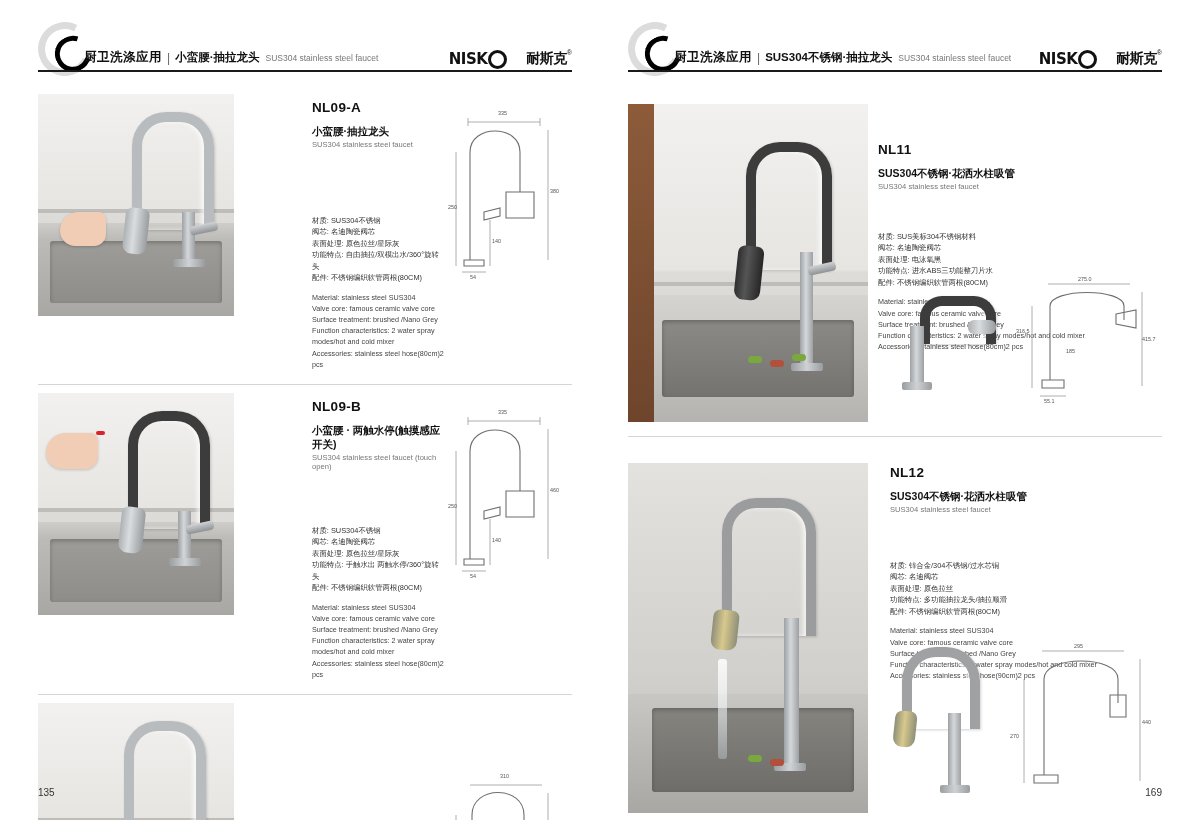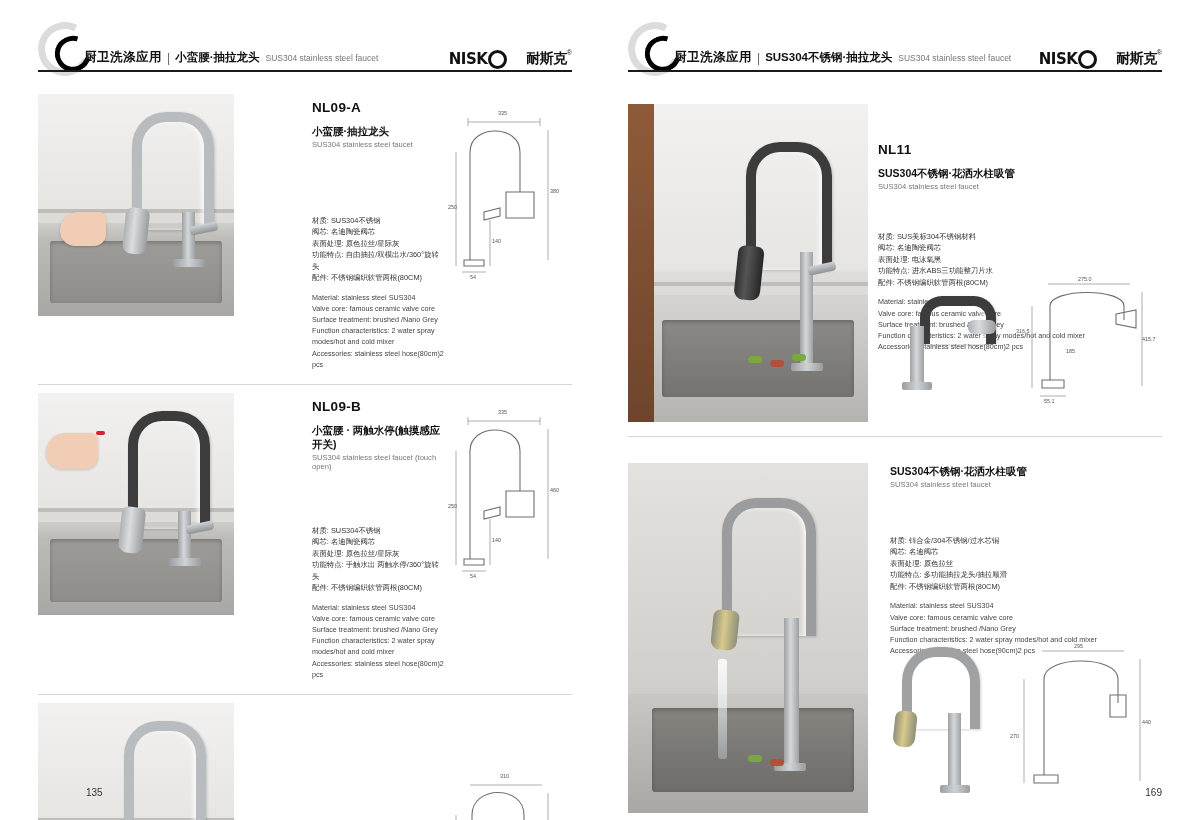--- a/index.html
+++ b/index.html
@@ -306,21 +306,21 @@
     position: absolute;
     top: 0;
   }
 
   .page-num {
     position: absolute;
     bottom: 22px;
     font-size: 10px;
     color: #333;
   }
-  .page.left .page-num { left: 38px; padding-left: 48px; }
+  .page.left .page-num { left: 38px; }
   .page.right .page-num { right: 38px; }
 
   .divider {
     height: 1px;
     background: #d5d5d5;
     margin: 12px 0 0 0;
   }
 
   .veg {
     position: absolute;
@@ -620,20 +620,21 @@
           <div class="col" style="left:70px;top:120px;width:15px;"></div>
           <div class="base" style="left:60px;"></div>
           <div class="spout" style="left:-2px;top:112px;width:26px;height:40px;background:linear-gradient(90deg,#8e8f7a,#d8c98c 45%,#8e8f7a);"></div>
         </div>
         <div class="water" style="left:90px;top:196px;height:100px;"></div>
         <div class="veg" style="left:120px;top:292px;"></div>
         <div class="veg r" style="left:142px;top:296px;"></div>
       </div>
 
       <div class="rtext" style="left:262px;top:18px;width:270px;">
+        <div class="model">NL12</div>
         <div class="name-cn">SUS304不锈钢·花洒水柱吸管</div>
         <div class="name-en">SUS304 stainless steel faucet</div>
         <div class="spacer-cn" style="height:36px;"></div>
         <div class="spec-cn">材质: 锌合金/304不锈钢/过水芯铜
 阀芯: 名迪阀芯
 表面处理: 原色拉丝
 功能特点: 多功能抽拉龙头/抽拉顺滑
 配件: 不锈钢编织软管两根(80CM)</div>
         <div class="spec-en">Material: stainless steel SUS304
 Valve core: famous ceramic valve core

